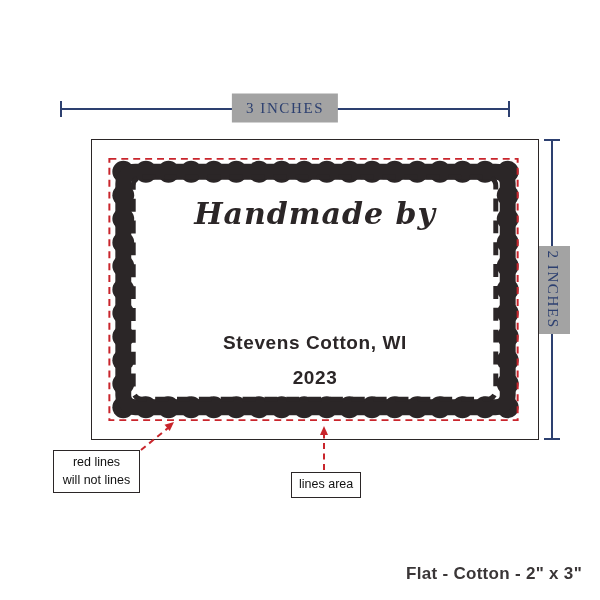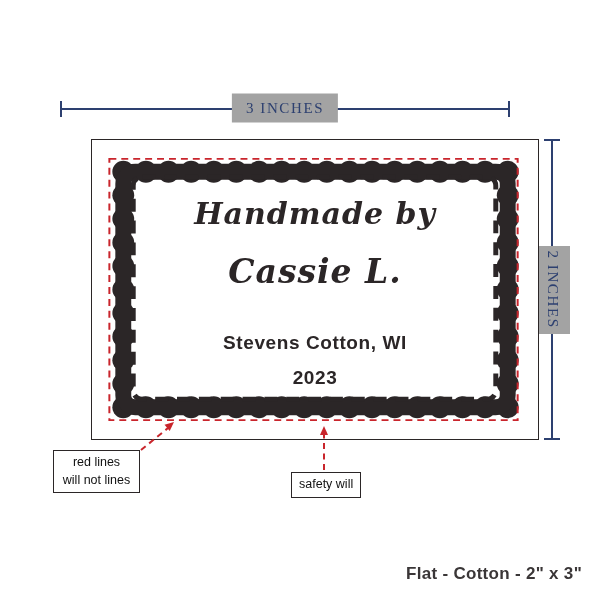--- a/index.html
+++ b/index.html
@@ -145,36 +145,35 @@
           <circle cx="418.0" cy="221.6" r="11"></circle>
           <circle cx="31.0" cy="245.3" r="11"></circle>
           <circle cx="418.0" cy="245.3" r="11"></circle>
         </g>
       <rect class="frame-stroke" x="31" y="32" width="387" height="237" rx="12"></rect>
       <rect class="stitch" x="41" y="37" width="365" height="224" rx="9"></rect>
       <rect class="redline" x="17" y="19" width="411" height="263"></rect>
     </svg>
     <div class="label-text">
       <div class="script-line lt1">Handmade by</div>
-      <div class="script-line lt2">Cassie L.</div>
       <div class="marker-line lt3">Stevens Cotton, WI</div>
       <div class="marker-line lt4">2023</div>
     </div>
   </div>
 
   <svg class="arrows" viewBox="0 0 600 600" aria-hidden="true">
     <line class="arrow-line" x1="141" y1="450" x2="168" y2="428"></line>
     <polygon class="arrow-head" points="174,422 169.7,430.9 164.5,424.7"></polygon>
     <line class="arrow-line" x1="324" y1="470" x2="324" y2="434"></line>
     <polygon class="arrow-head" points="324,426 320,435 328,435"></polygon>
   </svg>
 
   <div class="callout red-lines">
     <span>red lines</span><br>
     <span>will not lines</span>
   </div>
   <div class="callout safety">
-    <span>safety will</span>
+    <span>lines area</span>
   </div>
 
   <div class="caption">Flat - Cotton - 2" x 3"</div>
 
 </div>
 
 </body></html>

